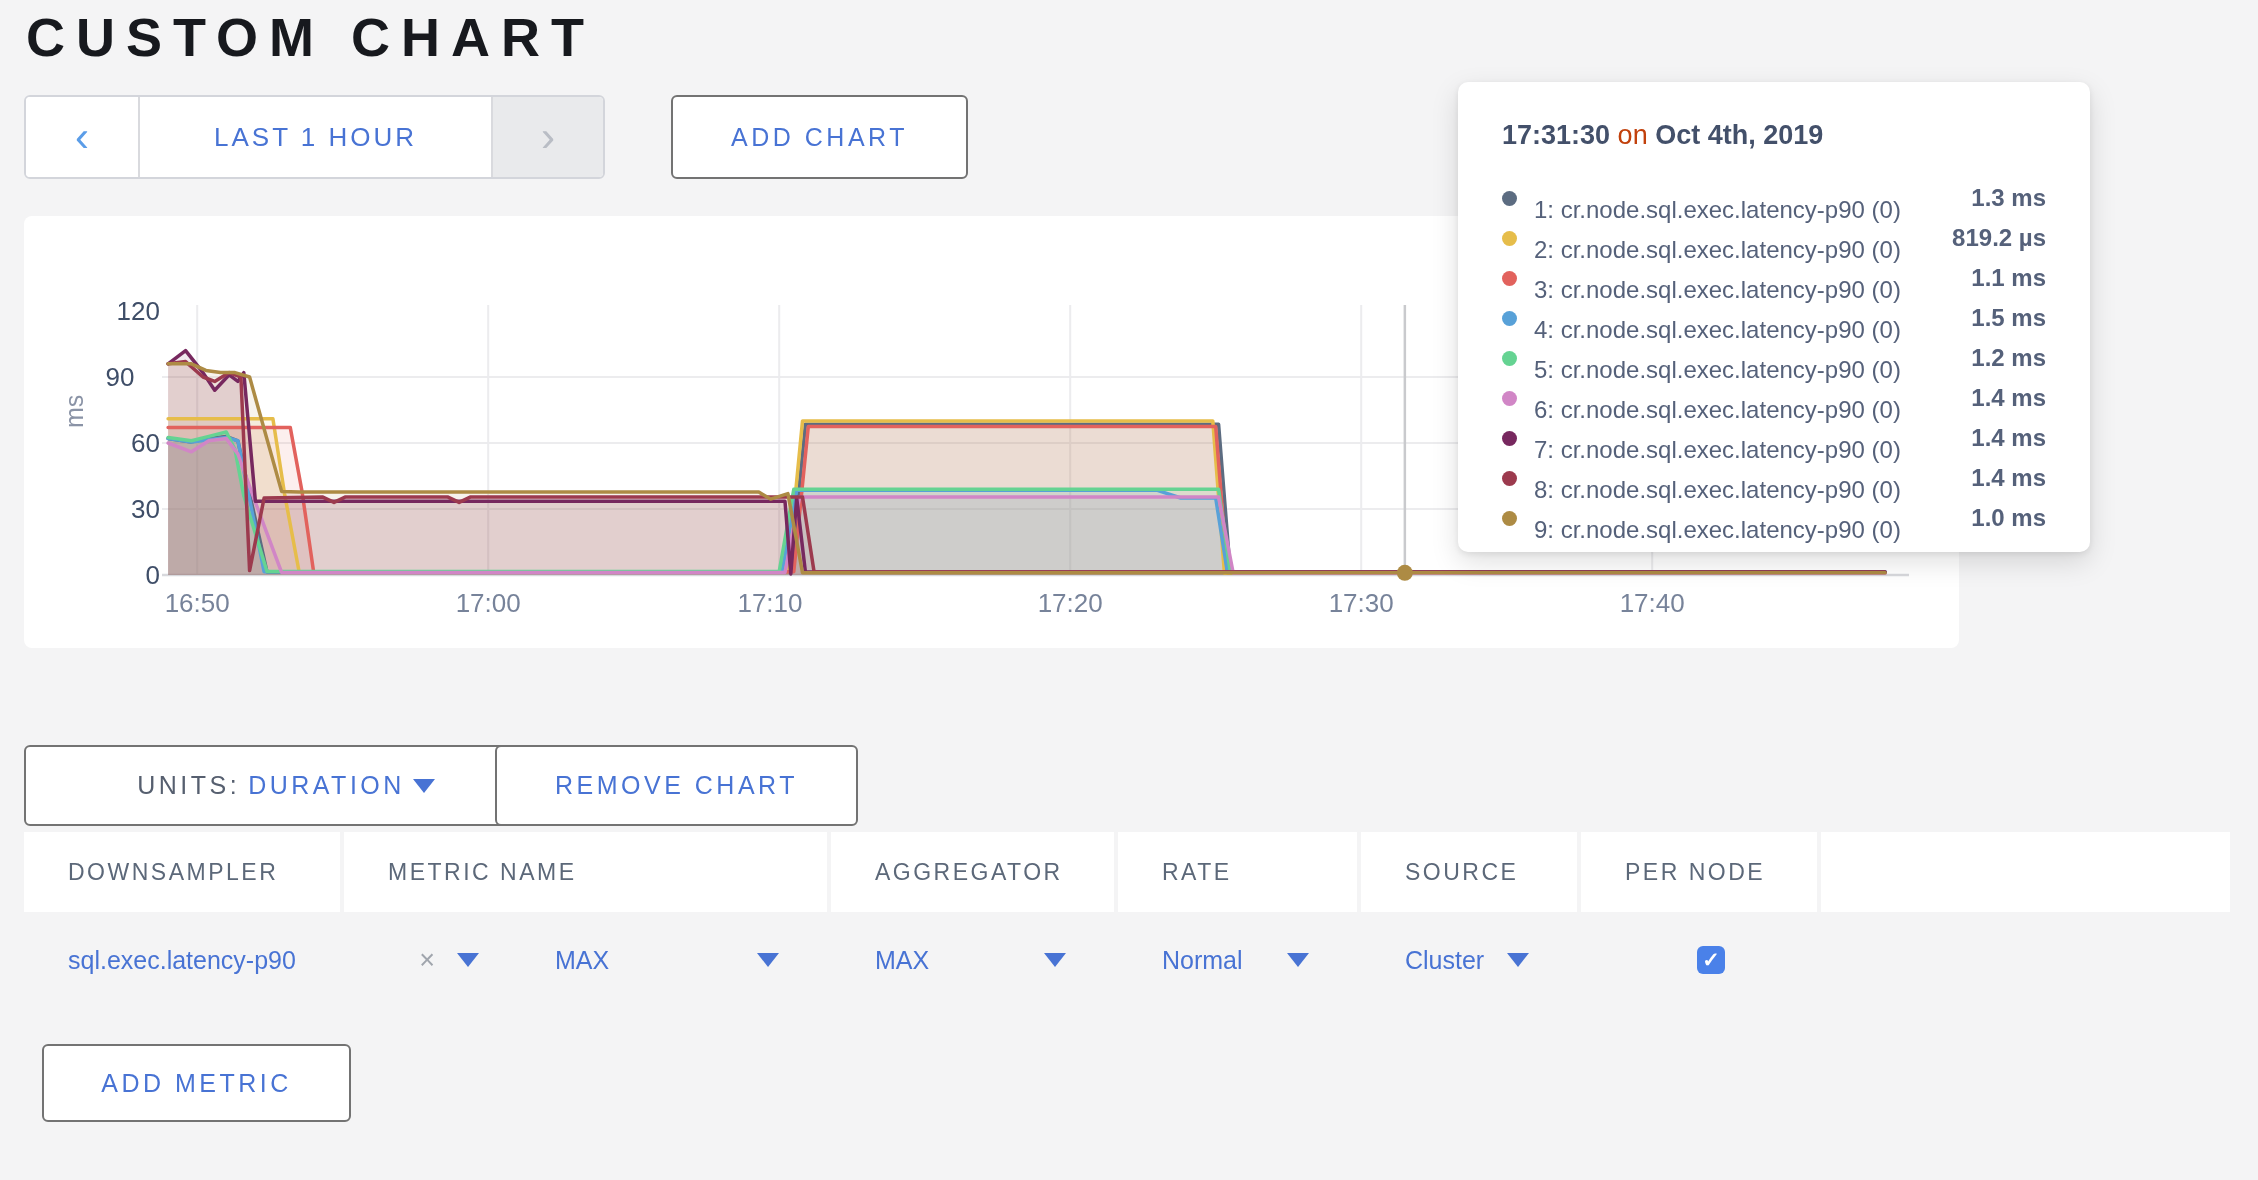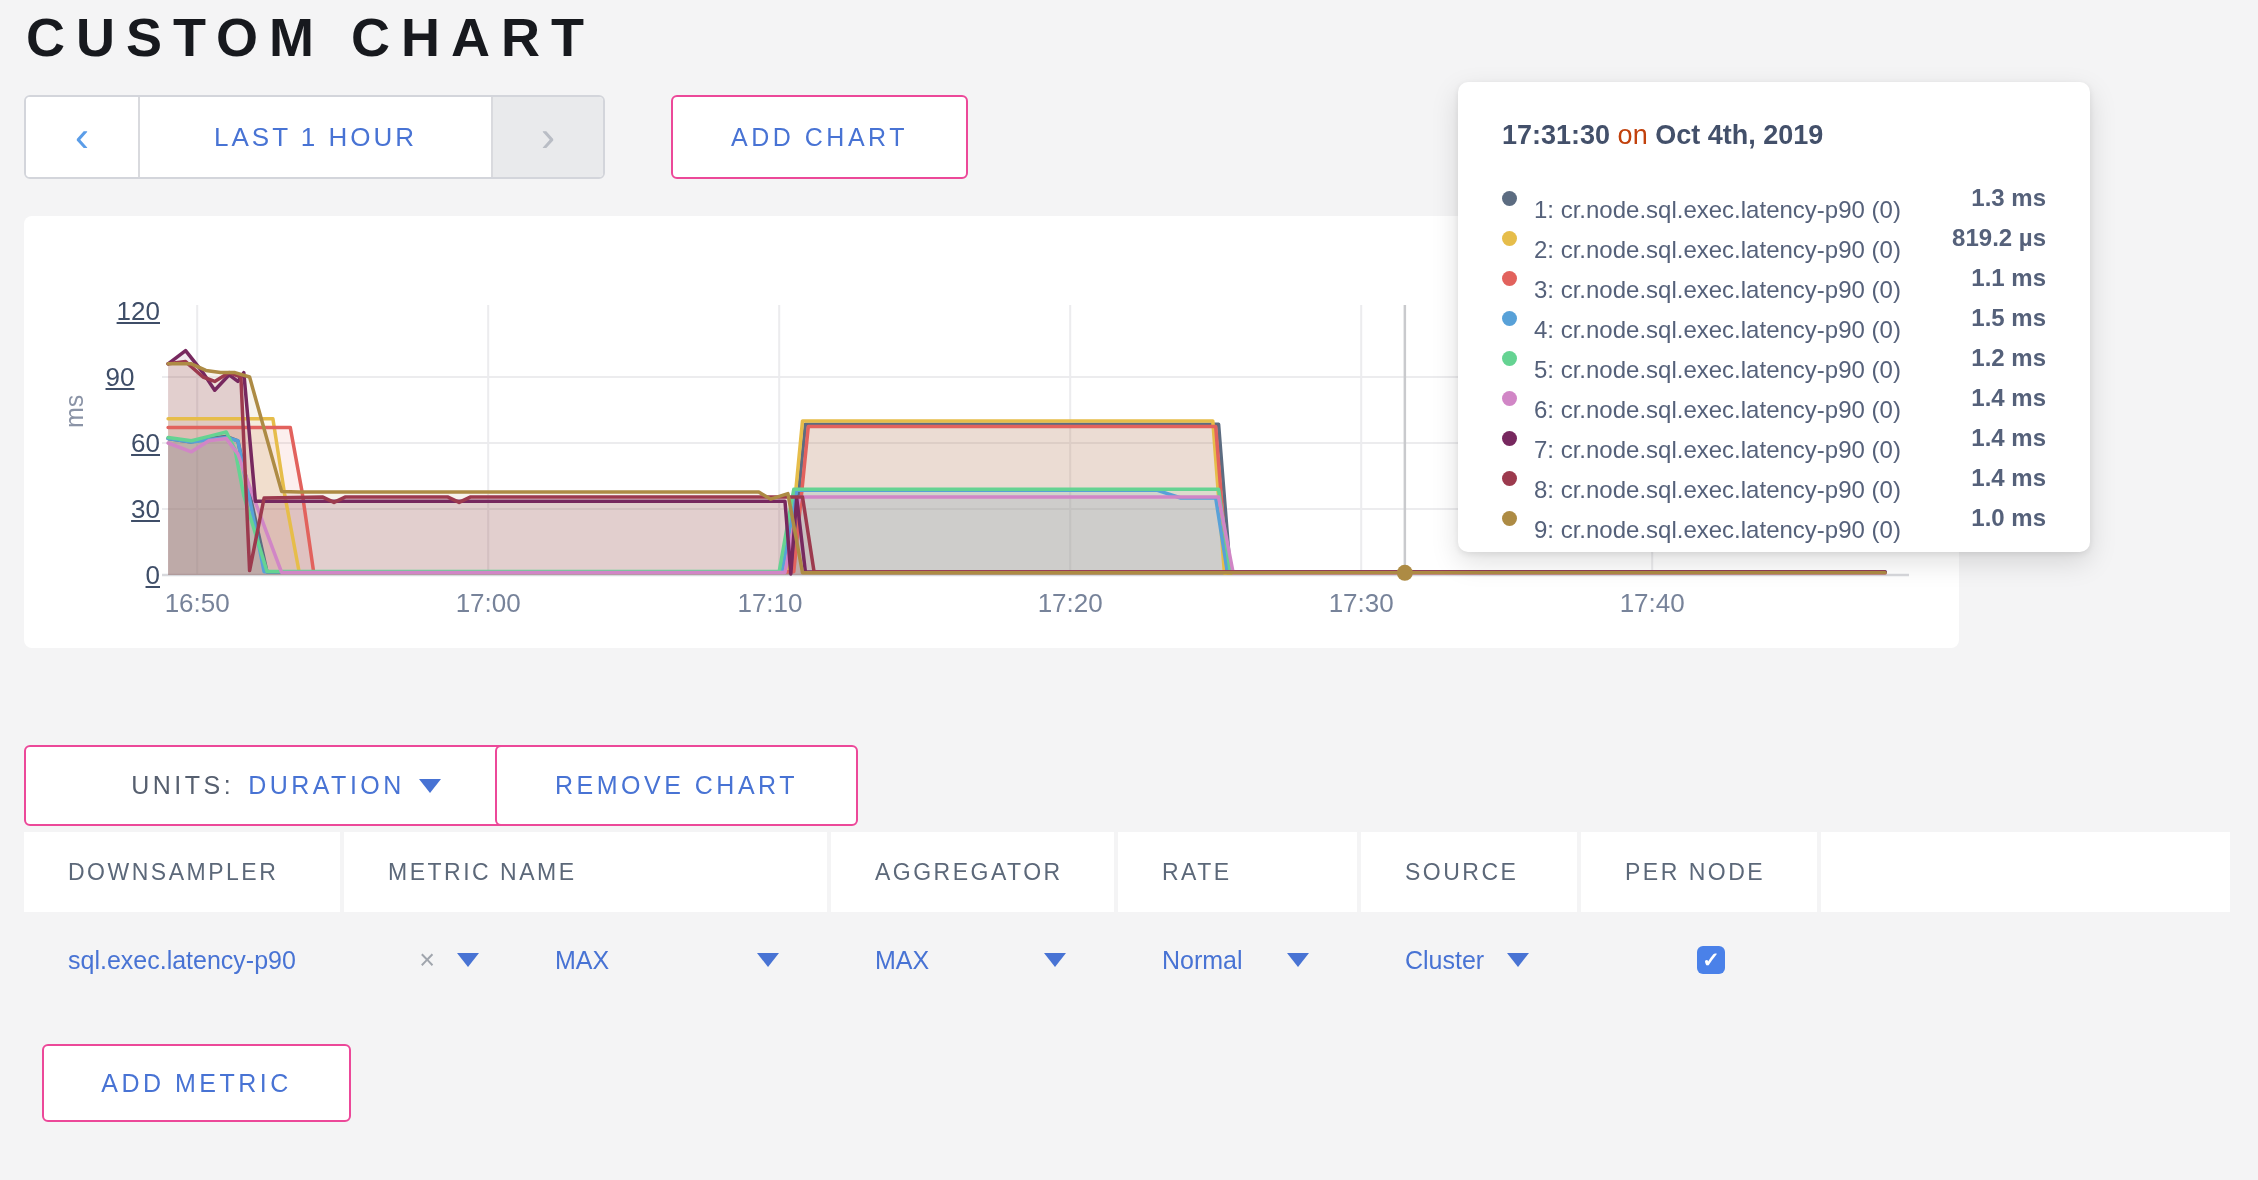--- a/index.html
+++ b/index.html
@@ -19,43 +19,43 @@
   }
   .timewin .seg{
     border:none;background:#fff;cursor:pointer;height:100%;
     display:flex;align-items:center;justify-content:center;
     font-family:"Liberation Sans",sans-serif;
   }
   .seg.prev{width:112px;font-size:42px;color:#5b9de8;}
   .seg.mid{flex:1;border-left:2px solid #d9dade;font-size:26px;color:#4873d4;letter-spacing:3px;}
   .seg.next{width:112px;border-left:2px solid #d9dade;background:#e9eaec;font-size:42px;color:#b9bdc5;}
   .btn{
-    position:absolute;background:#fff;border:2px solid #ec4899;border-radius:6px;
+    position:absolute;background:#fff;border:2px solid #737373;border-radius:6px;
     color:#4873d4;font-size:25px;letter-spacing:3.5px;cursor:pointer;
     display:flex;align-items:center;justify-content:center;box-sizing:border-box;
     font-family:"Liberation Sans",sans-serif;
   }
   .btn-add-chart{left:671px;top:95px;width:297px;height:84px;}
-  .btn-units{left:24px;top:745px;width:524px;height:81px;gap:14px;}
+  .btn-units{left:24px;top:745px;width:524px;height:81px;gap:8px;}
   .btn-units .u-label{color:#565f6f;}
   .btn-remove-chart{left:495px;top:745px;width:363px;height:81px;}
   .btn-add-metric{left:42px;top:1044px;width:309px;height:78px;}
   .caret{
     width:0;height:0;display:inline-block;
     border-left:11px solid transparent;border-right:11px solid transparent;
     border-top:14px solid #4873d4;
   }
   
   .chart-card{
     position:absolute;left:24px;top:216px;width:1935px;height:432px;
     background:#fff;border-radius:8px;
   }
   .chart-card svg{position:absolute;left:0;top:0;}
   .tick-label{position:absolute;font-size:26px;color:#3f4e68;}
-  .ytick{width:80px;text-align:right;text-decoration:underline;}
+  .ytick{width:80px;text-align:right;}
   .xtick{width:130px;text-align:center;color:#77839a;}
   .ms-label{
     position:absolute;left:36px;top:212px;font-size:25px;color:#8a93a6;
     transform:rotate(-90deg);transform-origin:left top;
   }
   
   .tooltip{
     position:absolute;left:1458px;top:82px;width:632px;height:470px;
     background:#fff;border-radius:10px;z-index:6;
     box-shadow:0 10px 28px rgba(0,0,0,0.13), 0 2px 6px rgba(0,0,0,0.08);

